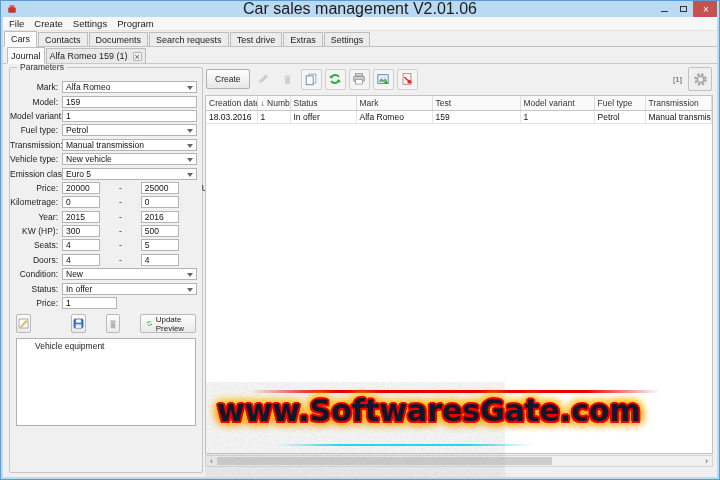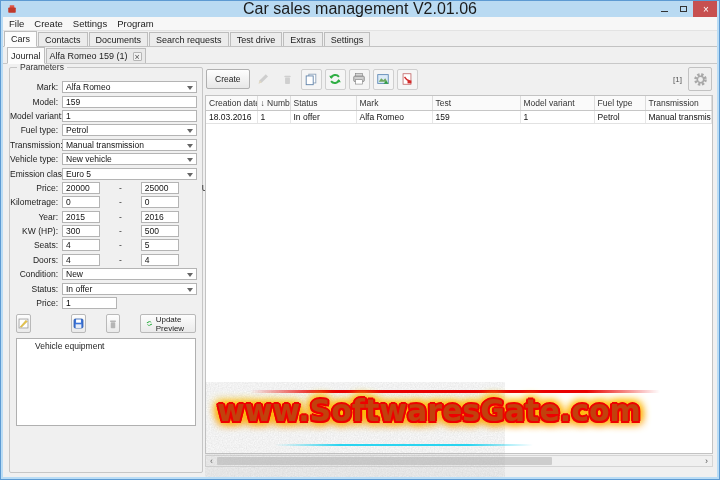--- a/index.html
+++ b/index.html
@@ -81,21 +81,21 @@
   table.grid { border-collapse:collapse; table-layout:fixed; width:100%; }
   .grid th { font-weight:normal; text-align:left; font-size:8.5px; color:#333; background:#fafafa;
              border-right:1px solid #dcdcdc; border-bottom:1px solid #c6c6c6; padding:2px 3px; height:14px;
              white-space:nowrap; overflow:hidden; }
   .grid td { font-size:8.5px; color:#111; border-right:1px solid #e6e6e6; border-bottom:1px solid #e2e2e2;
              padding:1px 3px; height:13px; white-space:nowrap; overflow:hidden; }
   
   .redline { position:absolute; top:326px; left:45px; width:410px; height:3px; border-radius:2px;
              background:linear-gradient(to right, rgba(238,0,0,0), #e90000 18%, #e90000 82%, rgba(238,0,0,0)); filter:blur(0.4px); z-index:21;}
   .wmtext { position:absolute; top:329px; left:12px; font-family:"DejaVu Sans", sans-serif; font-weight:bold;
-            font-size:30px; letter-spacing:0px; color:#c2410c; white-space:nowrap; z-index:22;
+            font-size:30px; letter-spacing:0px; color:#0f172a; white-space:nowrap; z-index:22;
             text-shadow:
               -1.5px -1.5px 0 #ee0000, 1.5px -1.5px 0 #ee0000, -1.5px 1.5px 0 #ee0000, 1.5px 1.5px 0 #ee0000,
               -2px 0 0 #ee0000, 2px 0 0 #ee0000, 0 -2px 0 #ee0000, 0 2px 0 #ee0000,
               0 0 7px #ffd400, 0 0 12px #ffb400, 3px 3px 8px #ff9000, -3px 3px 8px #ff9000,
               3px -3px 8px #ffc61a, -3px -3px 8px #ffc61a; }
   .cyanline { position:absolute; top:380px; left:70px; width:258px; height:2px; border-radius:2px; z-index:21;
               background:linear-gradient(to right, rgba(42,212,240,0), #2ad4f0 25%, #2ad4f0 75%, rgba(42,212,240,0)); }
   .noise { position:absolute; top:318px; left:0; right:0; height:98px; opacity:0.40; z-index:20; pointer-events:none; }
   
   .hscroll { position:absolute; left:0; right:0; bottom:0; height:12px; background:#f0f0f0;

